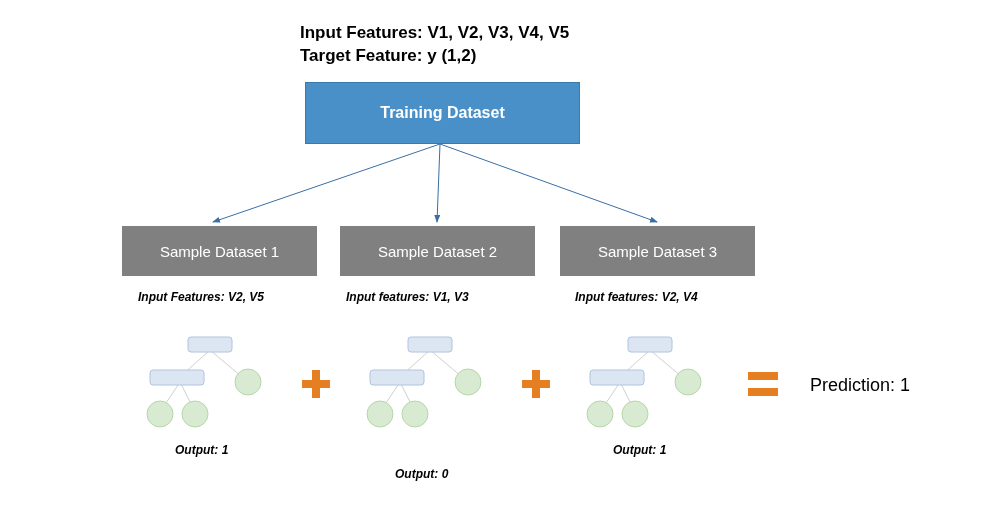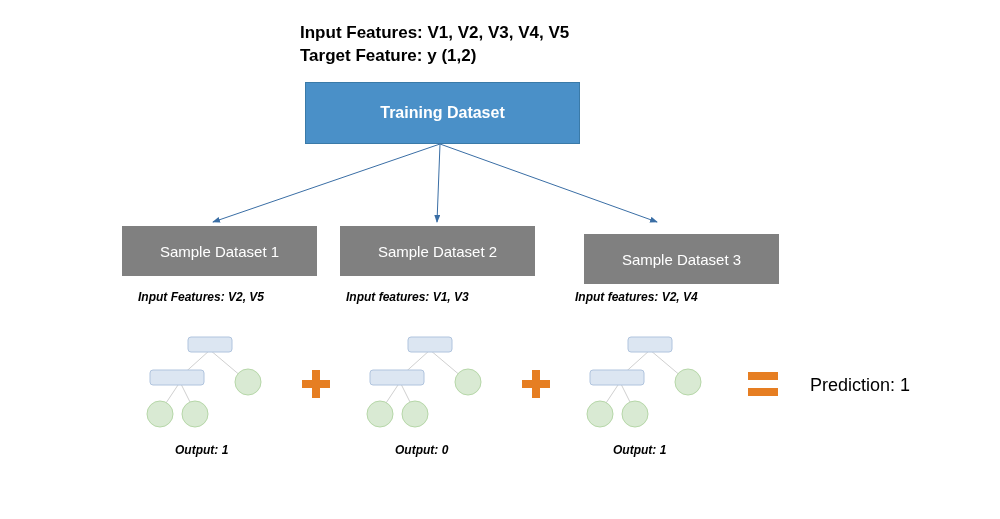--- a/index.html
+++ b/index.html
@@ -49,21 +49,21 @@
     height: 50px;
     background: #808080;
     color: #fff;
     display: flex;
     align-items: center;
     justify-content: center;
     font-size: 15px;
   }
   .sb1 { left: 122px; top: 226px; }
   .sb2 { left: 340px; top: 226px; }
-  .sb3 { left: 560px; top: 234px; margin-left: 24px; }
+  .sb3 { left: 560px; top: 226px; }
   .features-label {
     position: absolute;
     font-size: 12px;
     font-style: italic;
     font-weight: bold;
     color: #000;
   }
   .fl1 { left: 138px; top: 290px; }
   .fl2 { left: 346px; top: 290px; }
   .fl3 { left: 575px; top: 290px; }
@@ -109,21 +109,21 @@
   .equals::before { top: 0; }
   .equals::after { top: 16px; }
   .output-label {
     position: absolute;
     font-size: 12px;
     font-style: italic;
     font-weight: bold;
     color: #000;
   }
   .ol1 { left: 175px; top: 443px; }
-  .ol2 { left: 395px; top: 443px; font-style: italic; }
+  .ol2 { left: 395px; top: 467px; font-style: italic; }
   .ol3 { left: 613px; top: 443px; }
   .prediction {
     position: absolute;
     left: 810px;
     top: 375px;
     font-size: 18px;
     font-weight: 500;
     color: #000;
   }
 </style>

